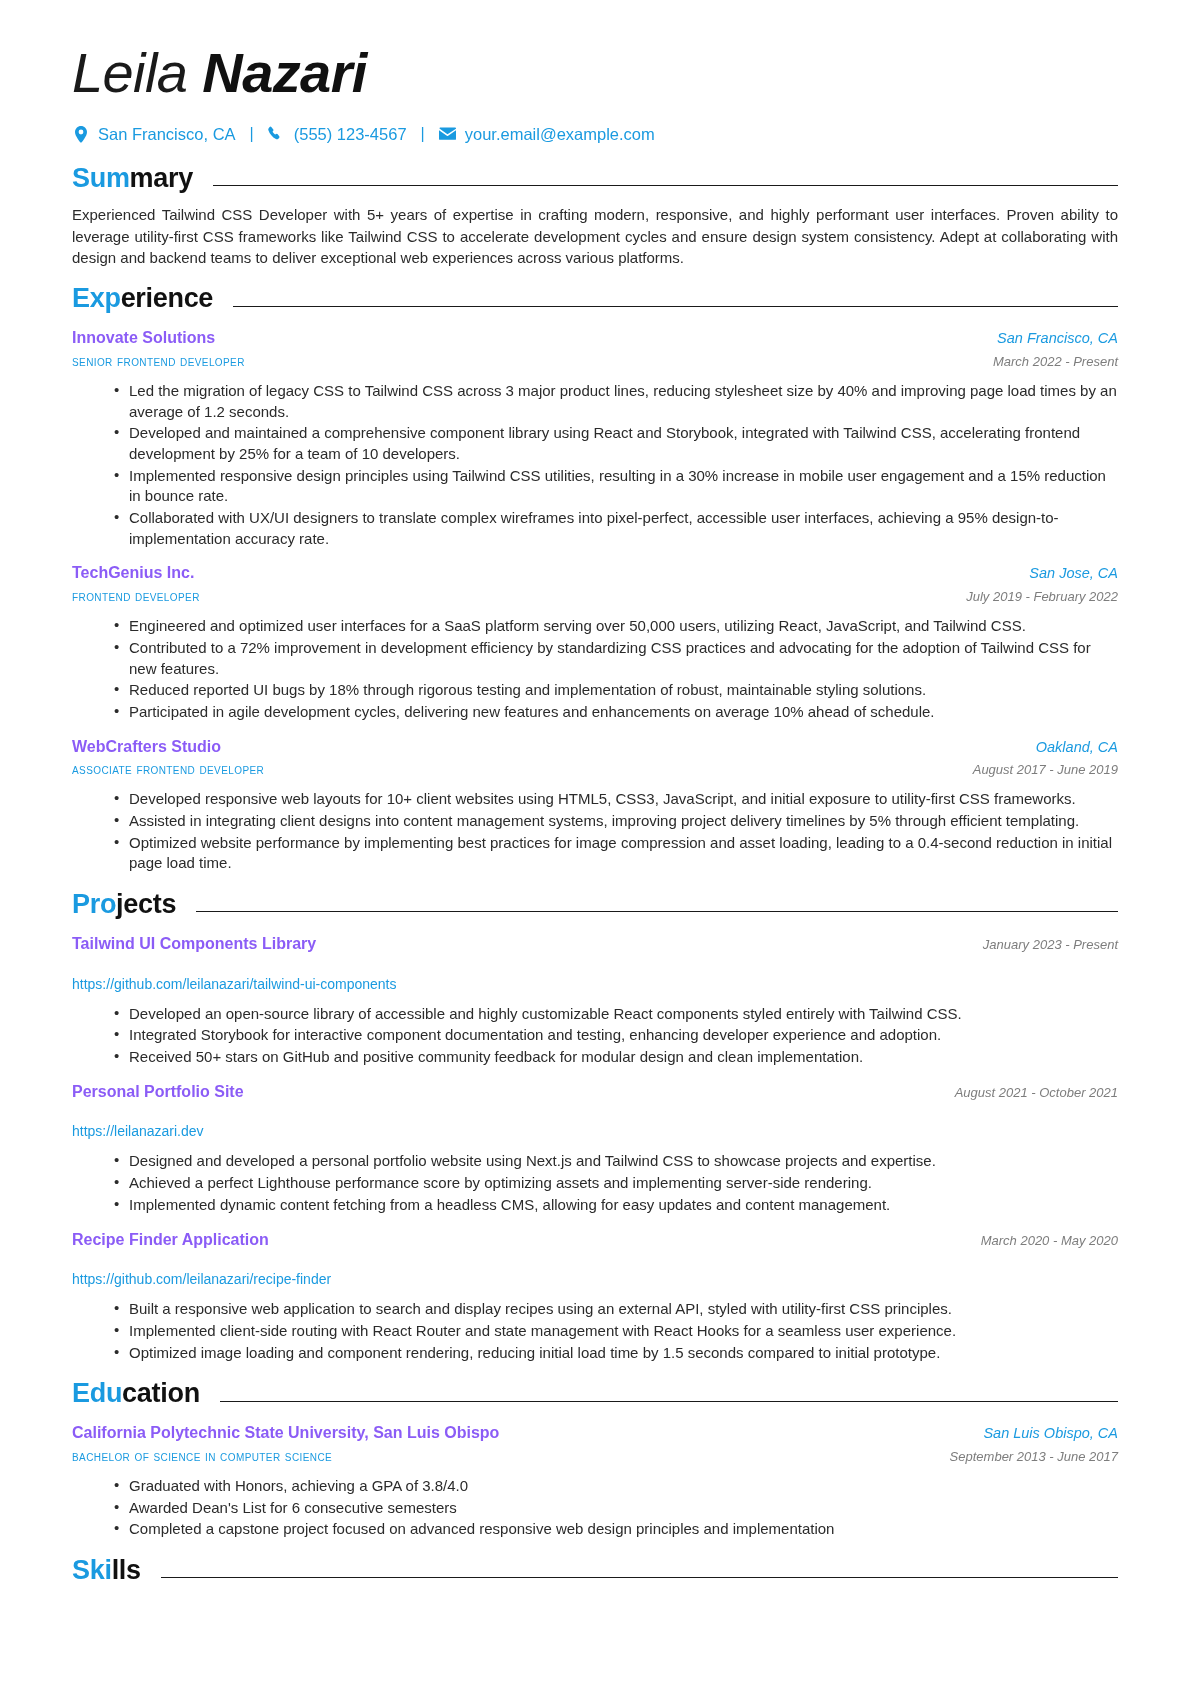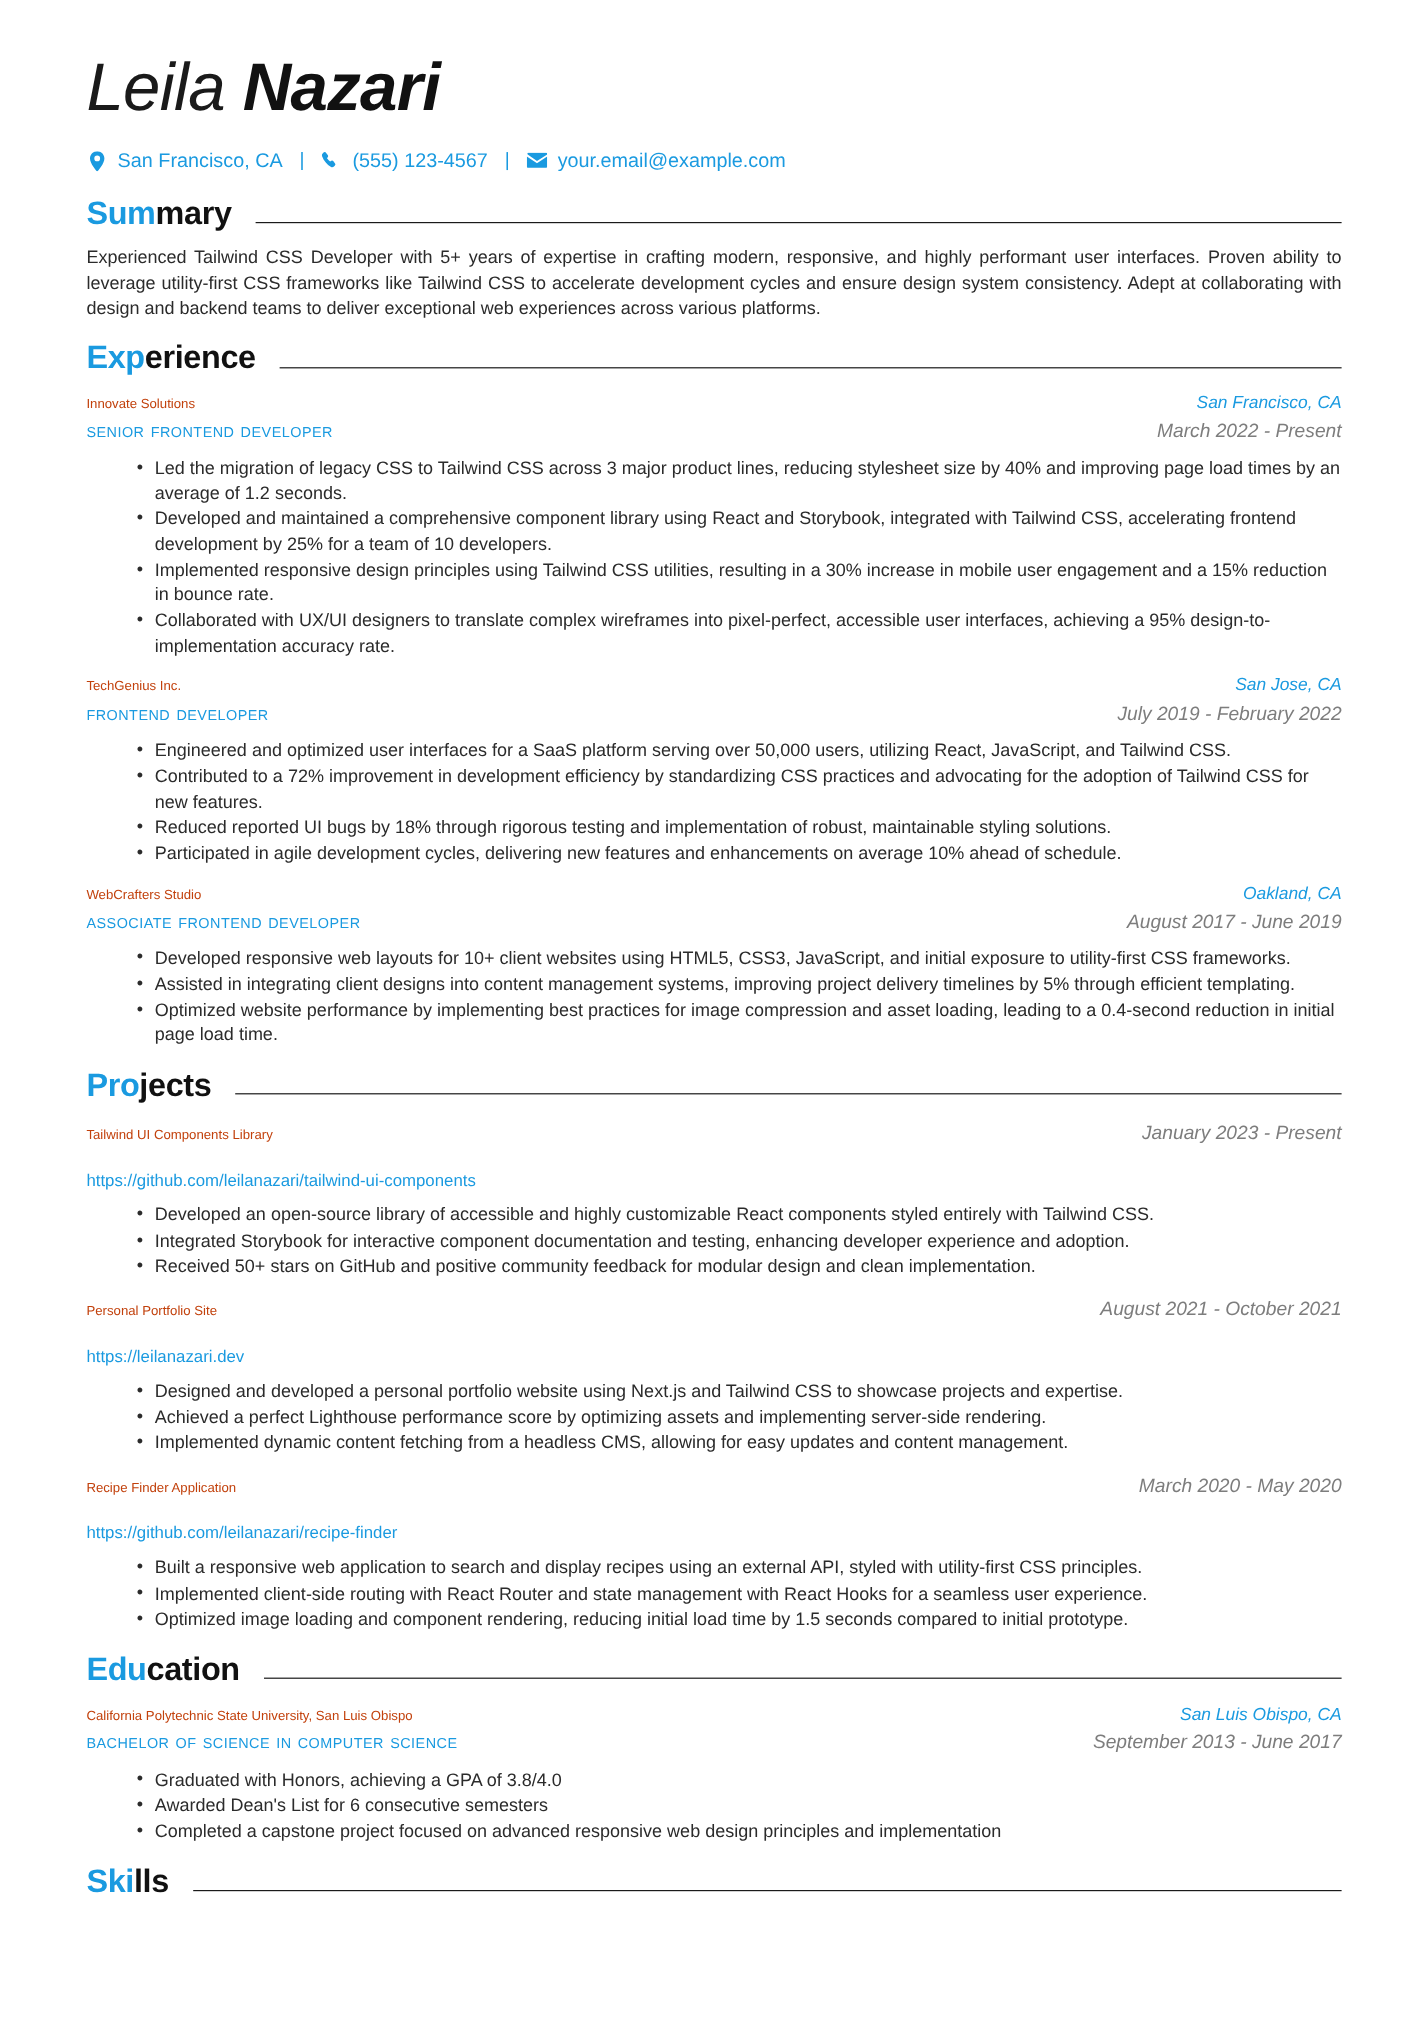--- a/index.html
+++ b/index.html
@@ -90,43 +90,43 @@
   .entry { margin-top: 14px; }
   .entry:first-child { margin-top: 2px; }
 
   .entry-row {
     display: flex;
     justify-content: space-between;
     align-items: baseline;
     gap: 16px;
   }
   .org {
-    font-size: 11px;
-    font-weight: 400;
-    color: #c2410c;
+    font-size: 16px;
+    font-weight: 700;
+    color: #8b5cf6;
     line-height: 1.3;
   }
   .loc {
     font-size: 14.5px;
     font-style: italic;
     color: #1a9ae0;
     white-space: nowrap;
     text-align: right;
   }
   .role {
-    font-size: 17px;
+    font-size: 14px;
     color: #1a9ae0;
     font-variant: small-caps;
     text-transform: lowercase;
     letter-spacing: 0.4px;
     line-height: 1.5;
     margin-top: 2px;
   }
   .dates {
-    font-size: 16px;
+    font-size: 13px;
     font-style: italic;
     color: #7d7d7d;
     white-space: nowrap;
     text-align: right;
     margin-top: 2px;
   }
   .url {
     font-size: 14px;
     color: #1a9ae0;
     line-height: 1.5;

